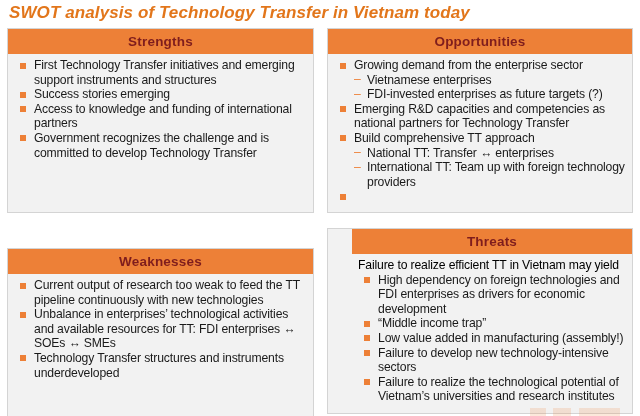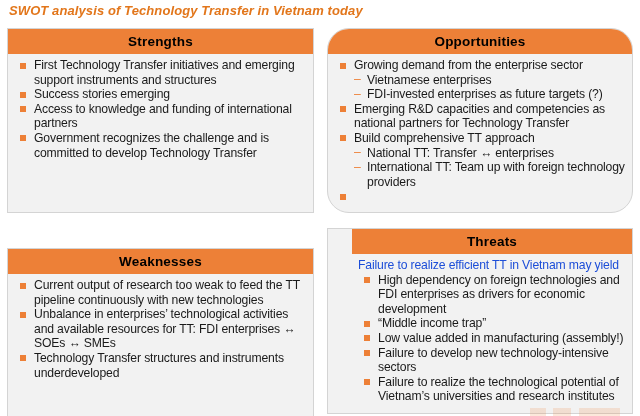--- a/index.html
+++ b/index.html
@@ -12,21 +12,21 @@
     height: 416px;
     overflow: hidden;
     font-family: "Liberation Sans", sans-serif;
     position: relative;
   }
 
   #page-title {
     position: absolute;
     left: 9px;
     top: 3px;
-    font-size: 13px;
+    font-size: 17px;
     font-weight: bold;
     font-style: italic;
     color: #E2761B;
     letter-spacing: 0.1px;
     white-space: nowrap;
   }
 
   .grid {
     position: absolute;
     left: 0;
@@ -37,43 +37,43 @@
 
   .quadrant {
     position: absolute;
     box-sizing: border-box;
     background: #F2F2F2;
     border: 1px solid #D4D4D4;
     overflow: hidden;
   }
 
   .q-strengths     { left: 7px;   top: 0px;   width: 307px; height: 185px; }
-  .q-opportunities { left: 327px; top: 0px;   width: 306px; height: 185px; border-radius: 22px; }
+  .q-opportunities { left: 327px; top: 0px;   width: 306px; height: 185px; }
   .q-weaknesses    { left: 7px;   top: 200px; width: 307px; height: 186px; margin-top: 20px; }
   .q-threats       { left: 327px; top: 200px; width: 306px; height: 186px; padding-left: 24px; }
 
   .q-header {
     background: #ED8037;
-    color: #000000;
+    color: #7f1d1d;
     font-size: 13.5px;
     font-weight: bold;
     text-align: center;
     height: 25px;
     line-height: 25px;
     letter-spacing: 0.2px;
   }
 
   .q-body {
     padding: 4px 3px 0 3px;
     background: #F2F2F2;
   }
 
   .intro-line {
     font-size: 12.2px;
-    color: #1d4ed8;
+    color: #000000;
     line-height: 14.6px;
     padding: 0 2px 0 3px;
     letter-spacing: -0.15px;
   }
 
   ul.bullets {
     list-style: none;
     margin: 0;
     padding: 0;
   }

